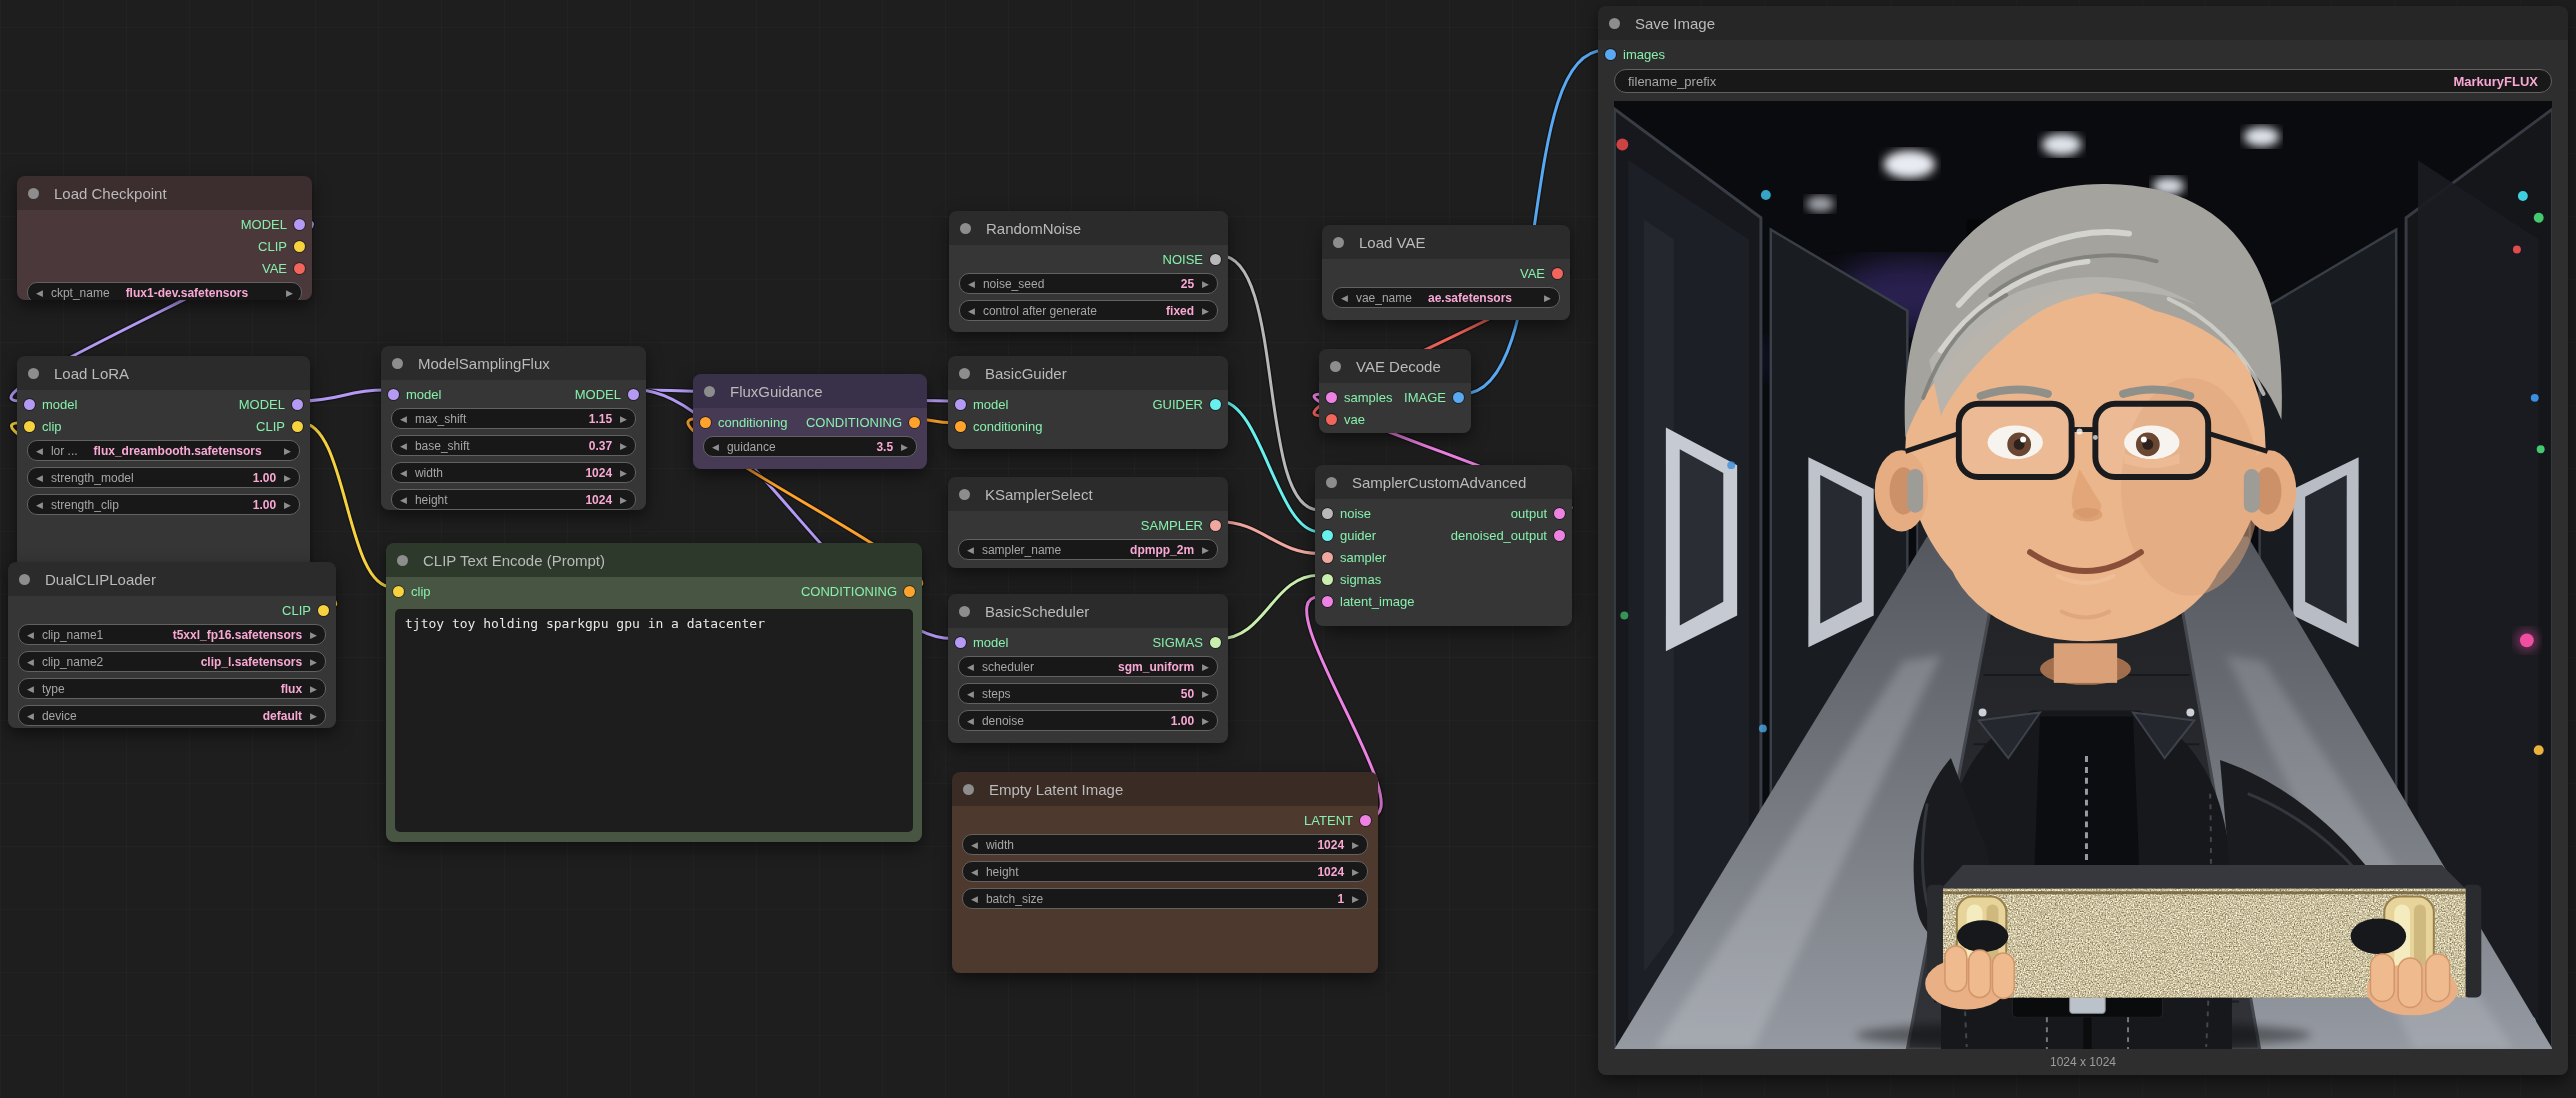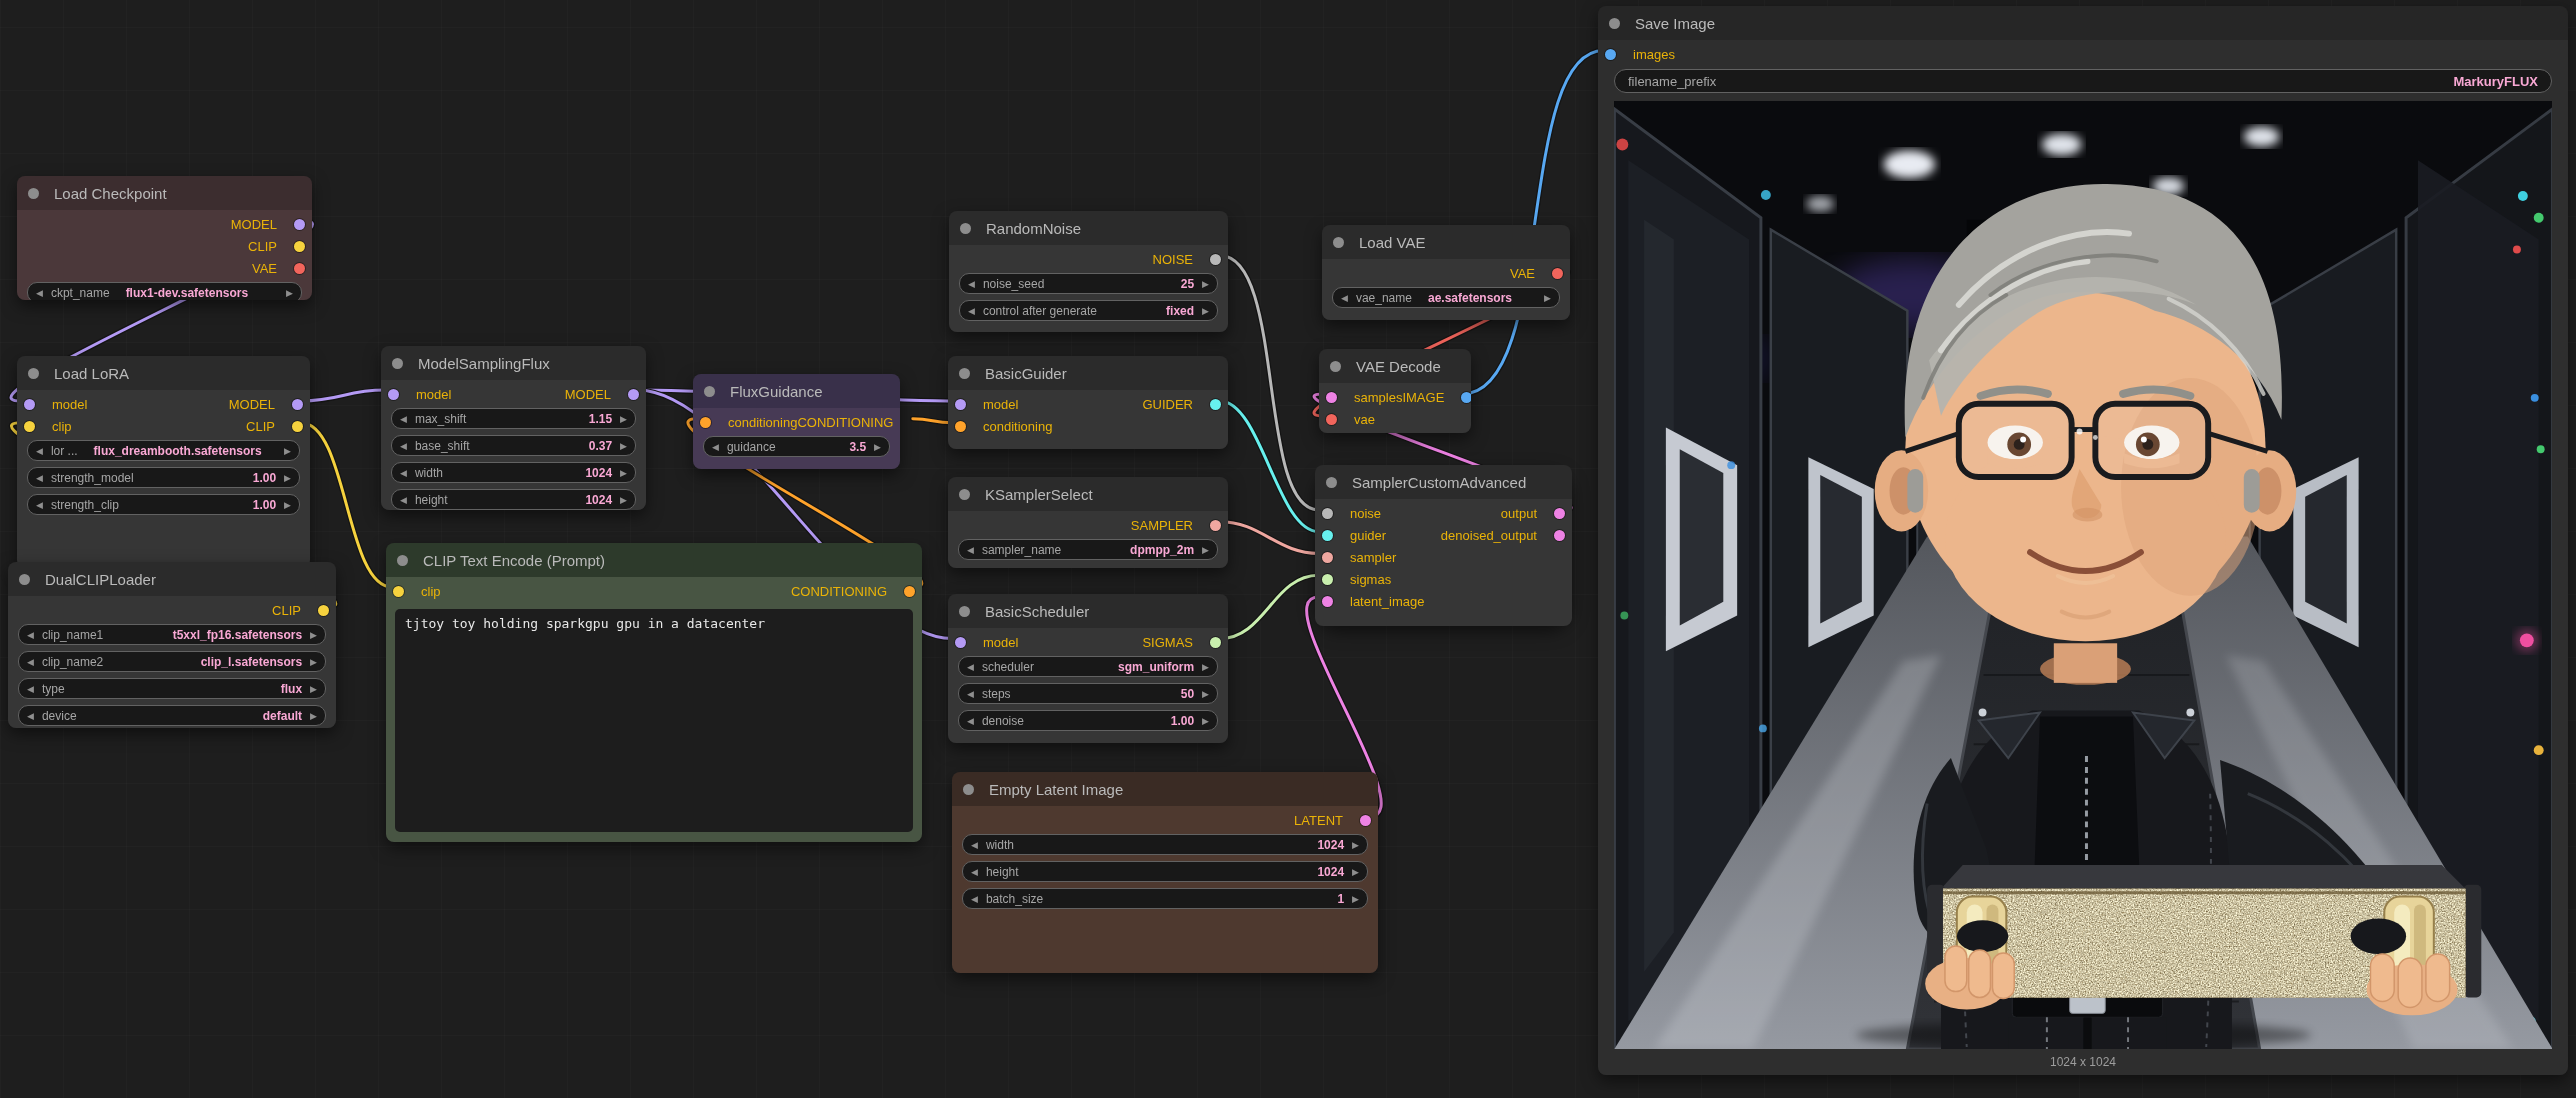--- a/index.html
+++ b/index.html
@@ -19,21 +19,21 @@
   .ntitle{font-size:15px;color:#bababa;white-space:nowrap;}
   .nbody{border-radius:0 0 8px 8px;height:calc(100% - 34px);box-sizing:border-box;
          padding-top:3px;display:flex;flex-direction:column;overflow:hidden;position:relative;}
   .t-grey .nhead{background:#2b2b2b}.t-grey .nbody{background:#363636}
   .t-maroon .nhead{background:#3c2d2f}.t-maroon .nbody{background:#4b383a}
   .t-purple .nhead{background:#39304a}.t-purple .nbody{background:#473a55}
   .t-green .nhead{background:#2d3a2b}.t-green .nbody{background:#485543}
   .t-brown .nhead{background:#3a2b24}.t-brown .nbody{background:#4e392f}
   .t-dark .nhead{background:#262626}.t-dark .nbody{background:#2e2e2e}
   .prow{flex:0 0 22px;height:22px;display:flex;align-items:center;padding:0 7px;}
-  .pin,.pout{display:flex;align-items:center;gap:17px;font-size:13px;color:#eab308;white-space:nowrap;}
+  .pin,.pout{display:flex;align-items:center;gap:7px;font-size:13px;color:#86efac;white-space:nowrap;}
   .pout{margin-left:auto;}
   .pdot{width:11px;height:11px;border-radius:50%;display:inline-block;box-shadow:0 0 0 1px rgba(0,0,0,.4);}
   .pill{flex:0 0 19px;height:19px;margin:3px 10px;background:#181818;border:1px solid #626262;
         border-radius:10px;display:flex;align-items:center;padding:0 8px;font-size:12px;color:#a6a6a6;overflow:hidden;}
   .wlab{white-space:nowrap;}
   .wval{color:#f9a8d4;font-weight:700;margin-left:auto;white-space:nowrap;}
   .pill.vcenter .wval{margin-left:16px;margin-right:auto;}
   .warr{color:#8f8f8f;font-size:9px;flex:0 0 auto;}
   .warr.l{margin-right:8px}.warr.r{margin-left:8px}
   .pill.noarr{flex:0 0 22px;height:22px;border-radius:12px;font-size:13px;padding:0 13px;}
@@ -233,21 +233,21 @@
           <span class="warr r">▶</span>
         </div>
         <div class="pill">
           <span class="warr l">◀</span>
           <span class="wlab">height</span>
           <span class="wval">1024</span>
           <span class="warr r">▶</span>
         </div>
       </div>
     </section>
-    <section class="node t-purple" id="n-flux_guidance" style="left: 693px; top: 374px; width: 207px; height: 95px;">
+    <section class="node t-purple" id="n-flux_guidance" style="left: 693px; top: 374px; width: 234px; height: 95px;">
       <div class="nhead">
         <span class="ndot"></span>
         <span class="ntitle">FluxGuidance</span>
       </div>
       <div class="nbody">
         <div class="prow">
           <span class="pin">
             <i class="pdot" style="background: rgb(255, 163, 43);"></i>
             <span>conditioning</span>
           </span>

